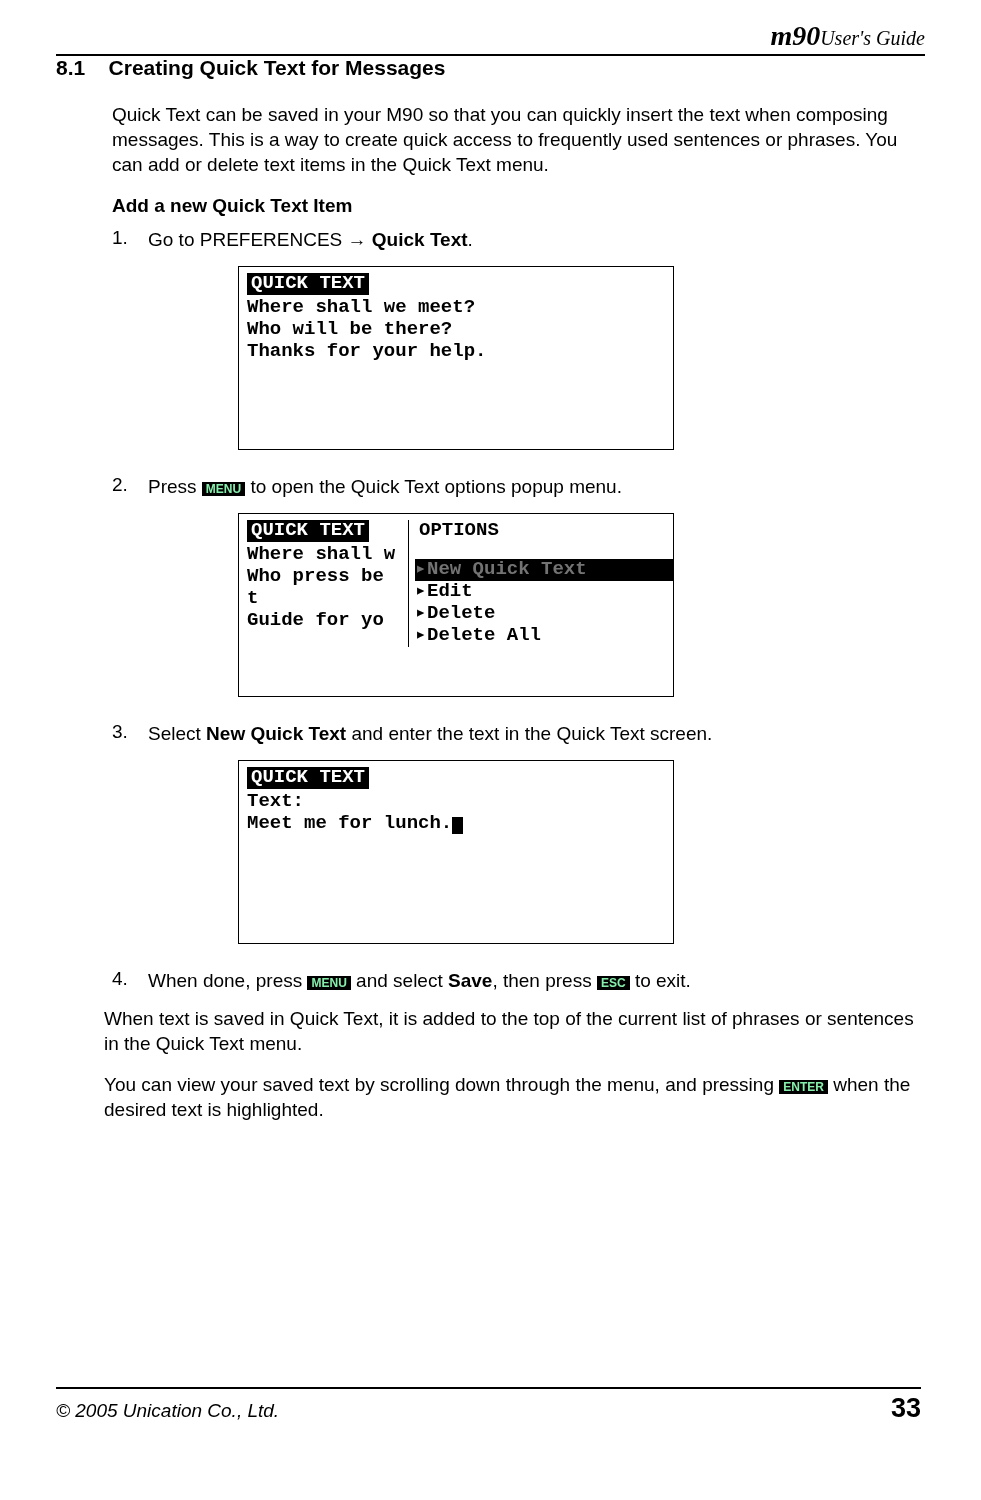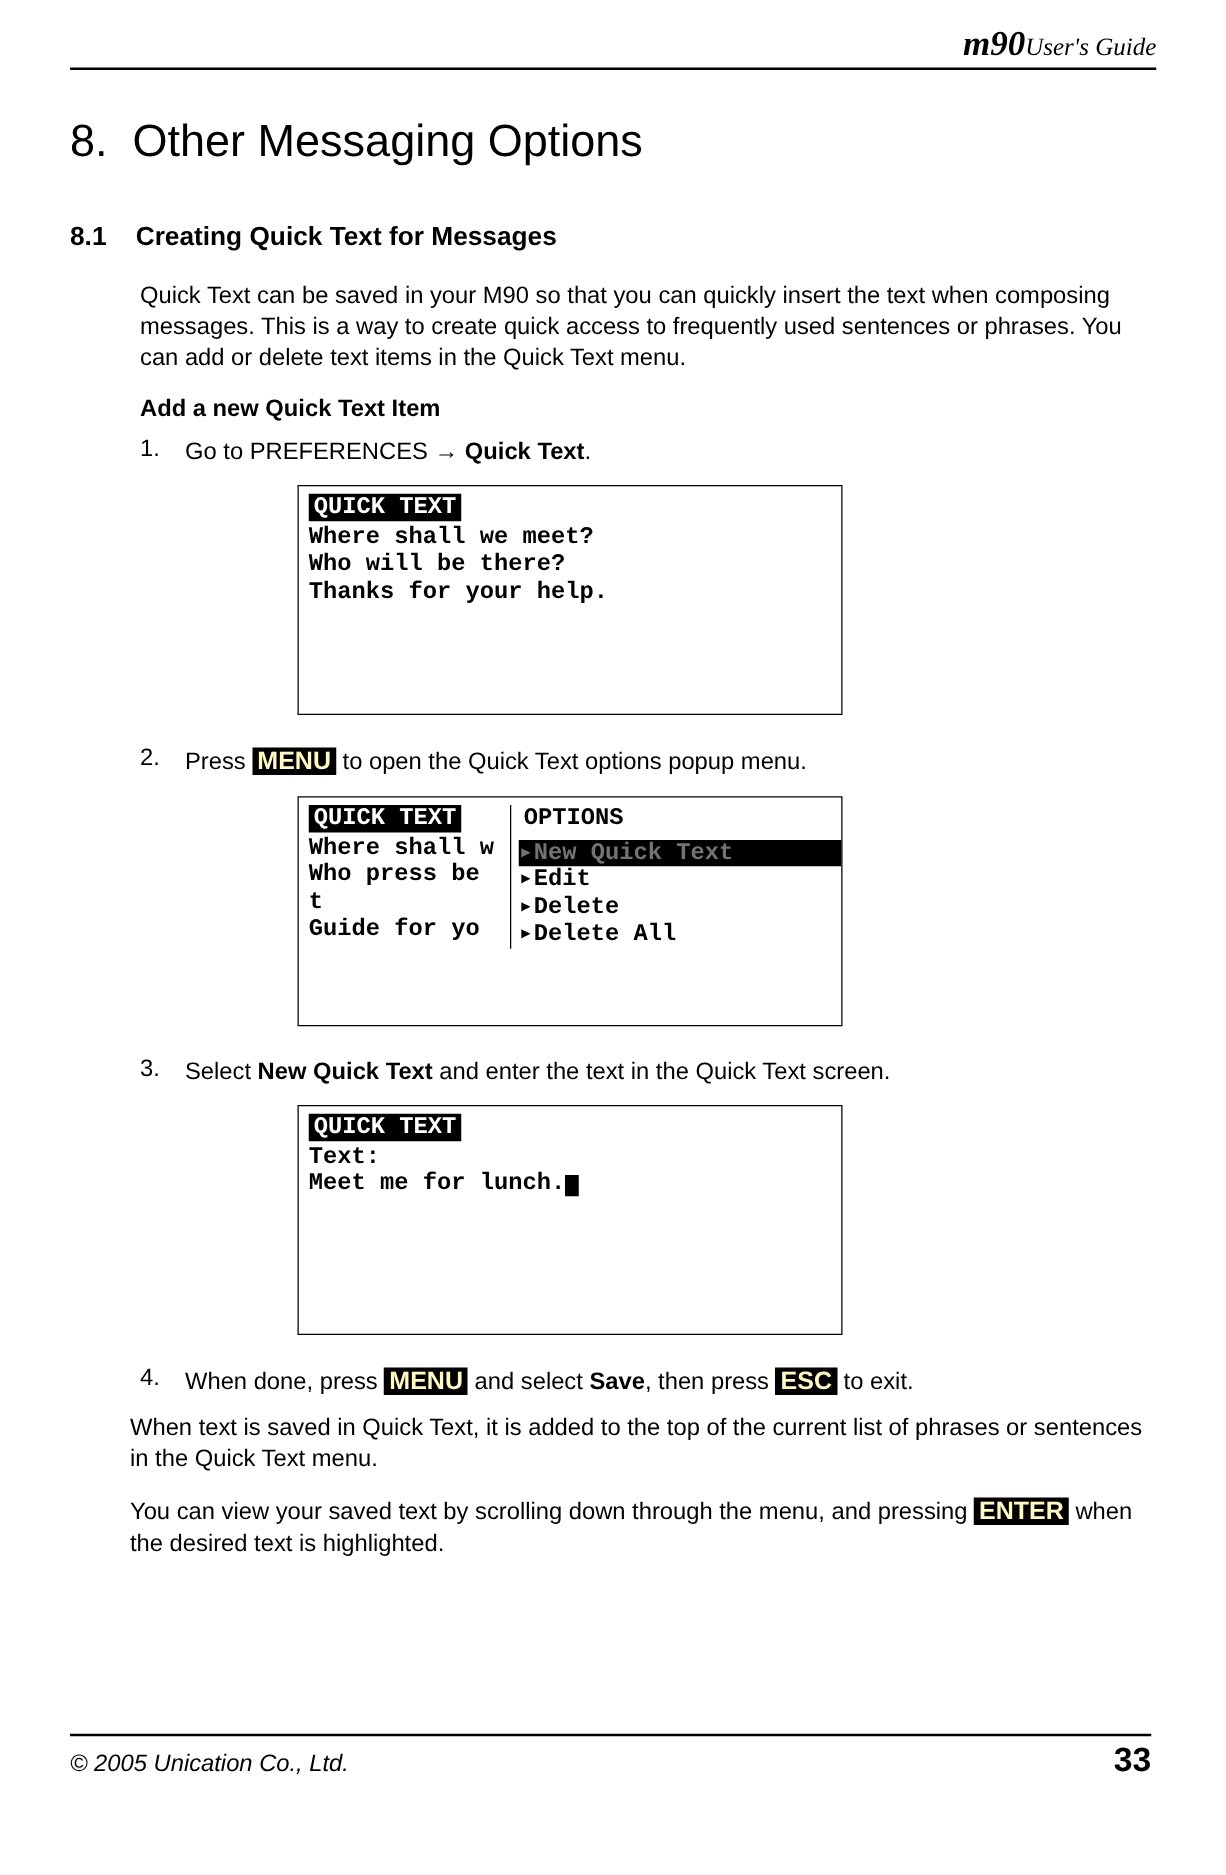--- a/index.html
+++ b/index.html
@@ -70,24 +70,24 @@
     width: 36px;
     flex: 0 0 36px;
   }
   ol.steps > li .txt {
     flex: 1;
     line-height: 1.32;
   }
   .arrow { font-family: "Segoe UI Symbol", Arial; }
   .key {
     background: #000;
-    color: #fef9c3;
+    color: #86efac;
     padding: 0 4px;
     font-weight: bold;
-    font-size: 20px;
+    font-size: 12px;
   }
   .screen {
     width: 436px;
     border: 1.5px solid #000;
     margin: 14px 0 24px 182px;
     padding: 6px 8px 6px 8px;
     font-family: "Courier New", monospace;
     font-size: 19px;
     font-weight: bold;
     line-height: 1.15;
@@ -111,21 +111,21 @@
     border-right: 1.5px solid #000;
     margin-right: 6px;
     padding-right: 2px;
     box-sizing: border-box;
   }
   .screen-split .right {
     flex: 1;
   }
   .opt-title {
     padding: 0 4px;
-    margin-bottom: 6px;
+    margin-bottom: 17px;
     display: inline-block;
   }
   .opt-sel {
     background: #000;
     color: #737373;
     display: inline-block;
     width: 100%;
     box-sizing: border-box;
   }
   .opt-row { display: block; }
@@ -166,23 +166,20 @@
 <body>
 
 <div class="page">
 
   <div class="header-row">
     <span class="header-text">
       <span class="logo">m90</span><span>User's Guide</span>
     </span>
   </div>
 
-  <h1 class="chapter">
-    <span>8.</span>&nbsp;&nbsp;<span>Other Messaging Options</span>
-  </h1>
 
   <h2 class="section">
     <span>8.1</span>&nbsp;&nbsp;&nbsp;&nbsp;<span>Creating Quick Text for Messages</span>
   </h2>
 
   <div class="body-indent">
     <p>Quick Text can be saved in your M90 so that you can quickly insert the text when composing messages. This is a way to create quick access to frequently used sentences or phrases. You can add or delete text items in the Quick Text menu.</p>
   </div>
 
   <div class="sub-head">Add a new Quick Text Item</div>

